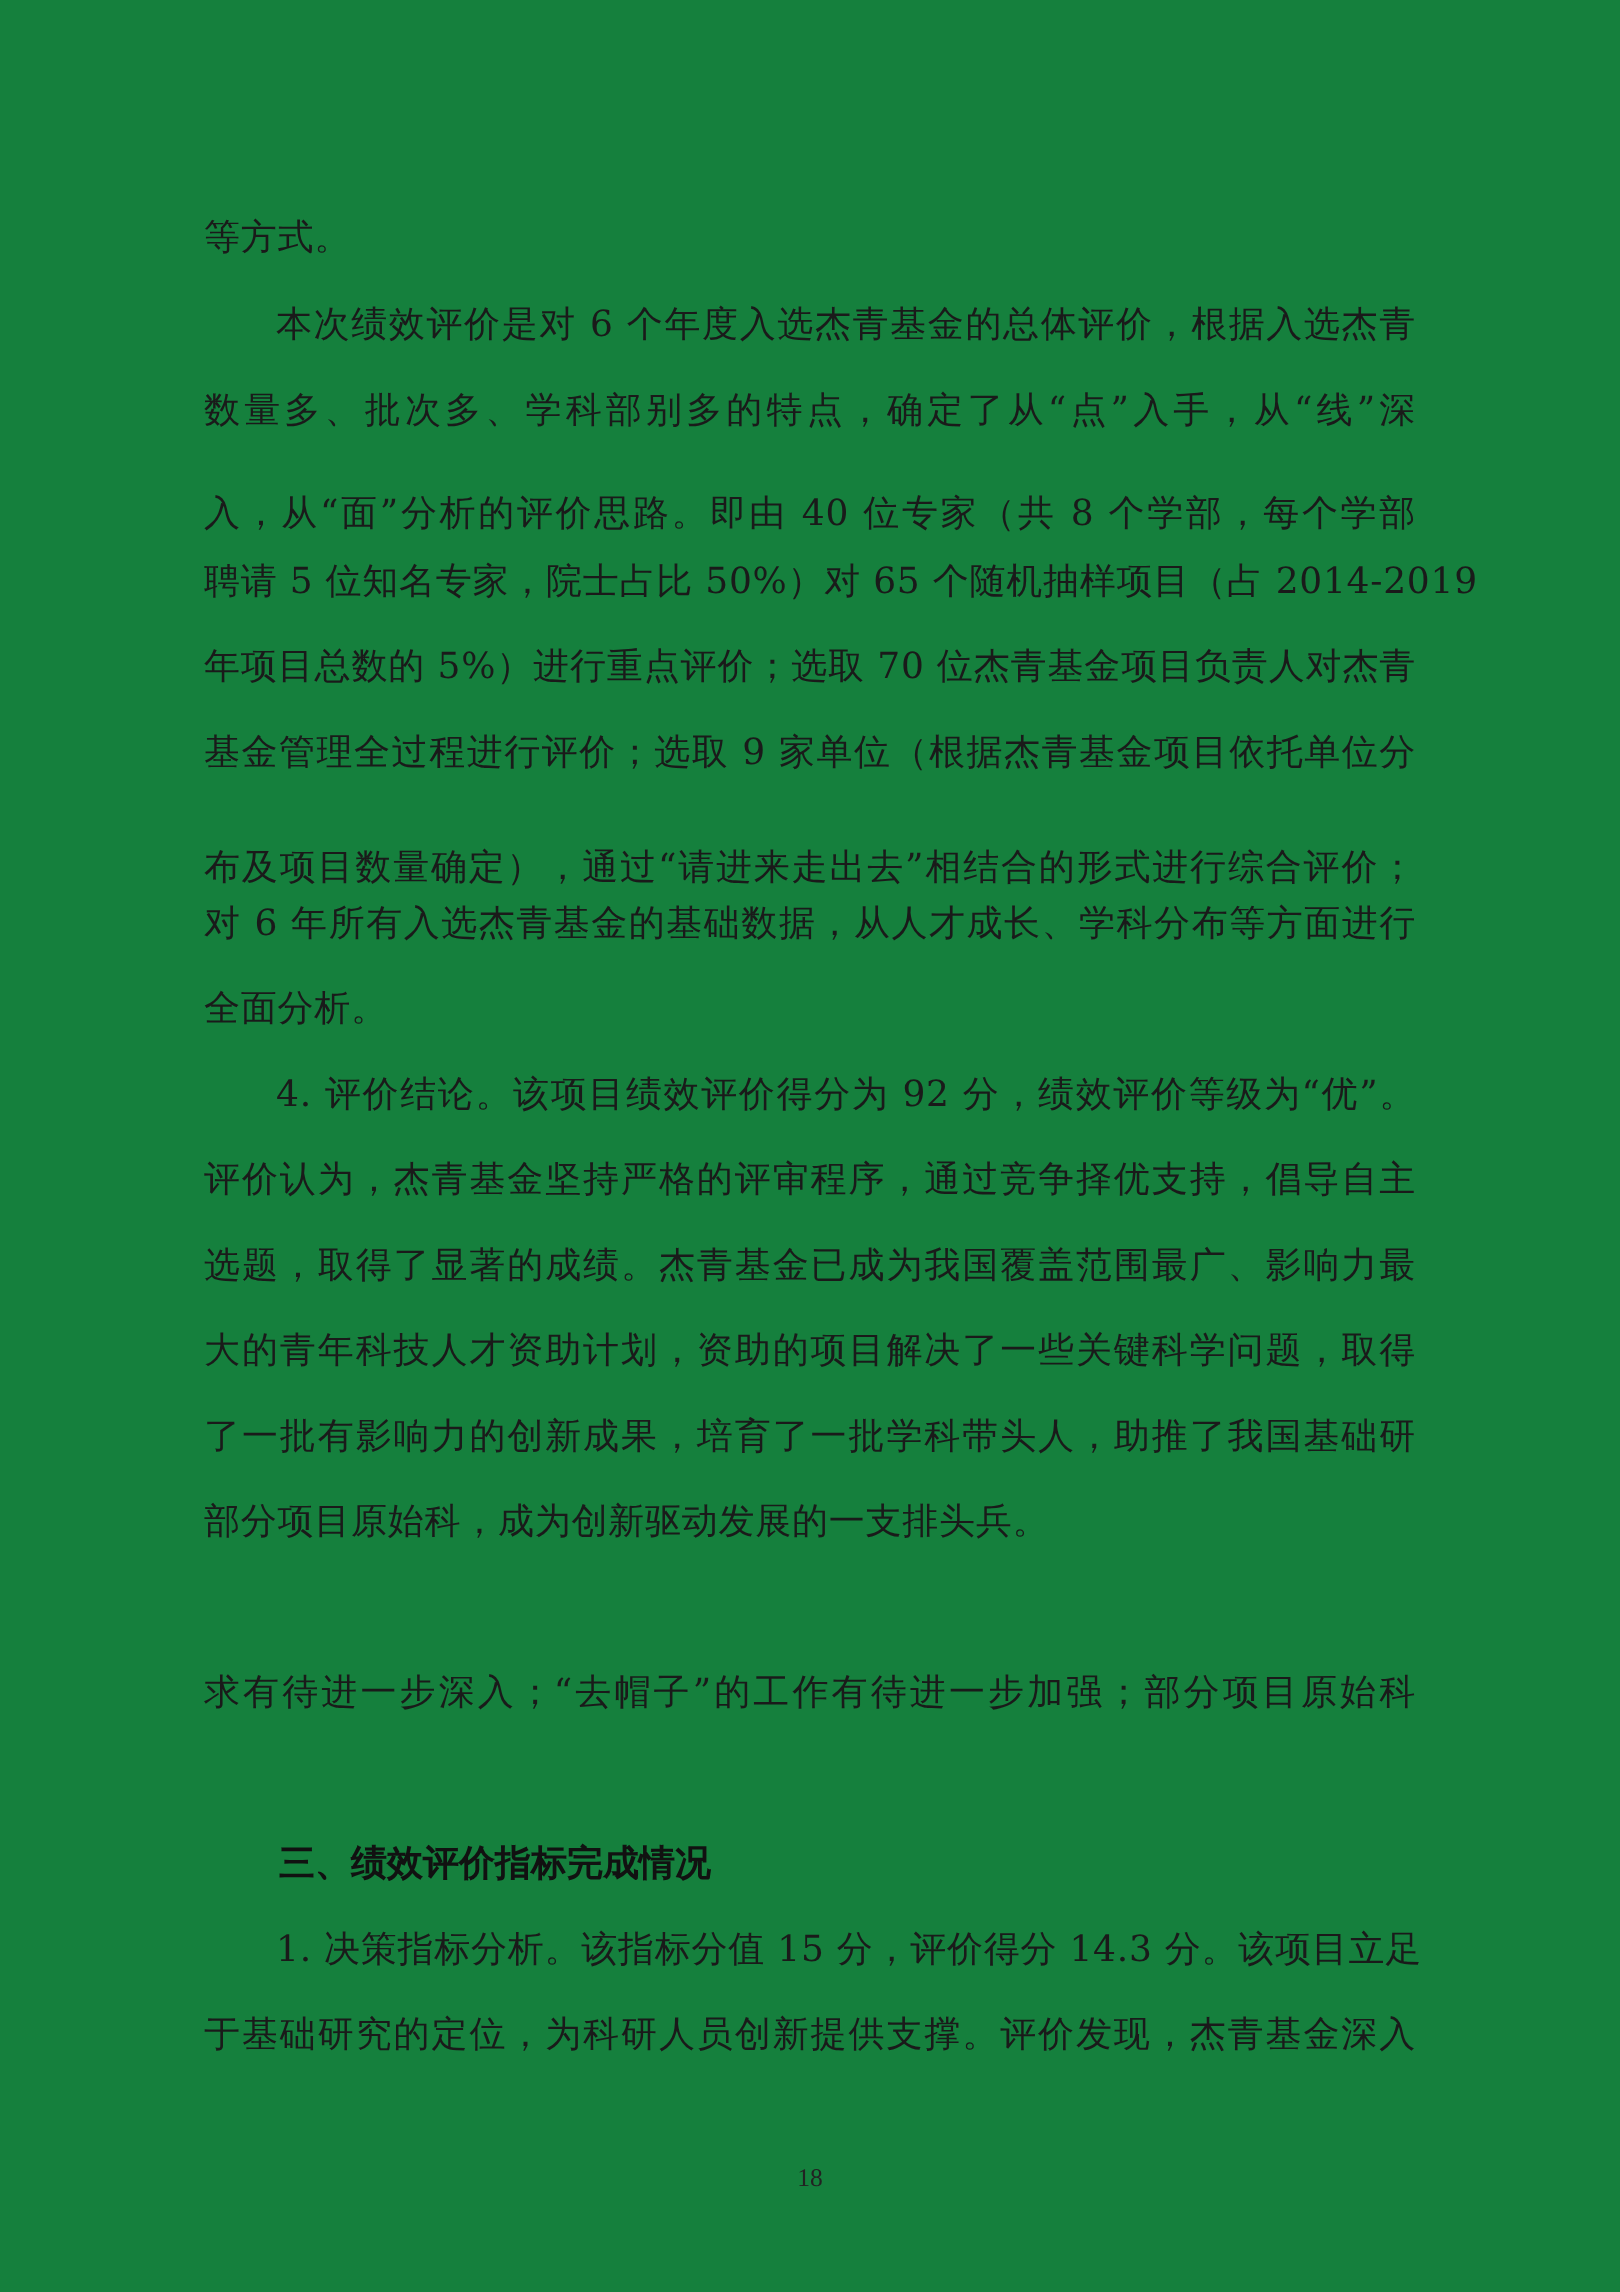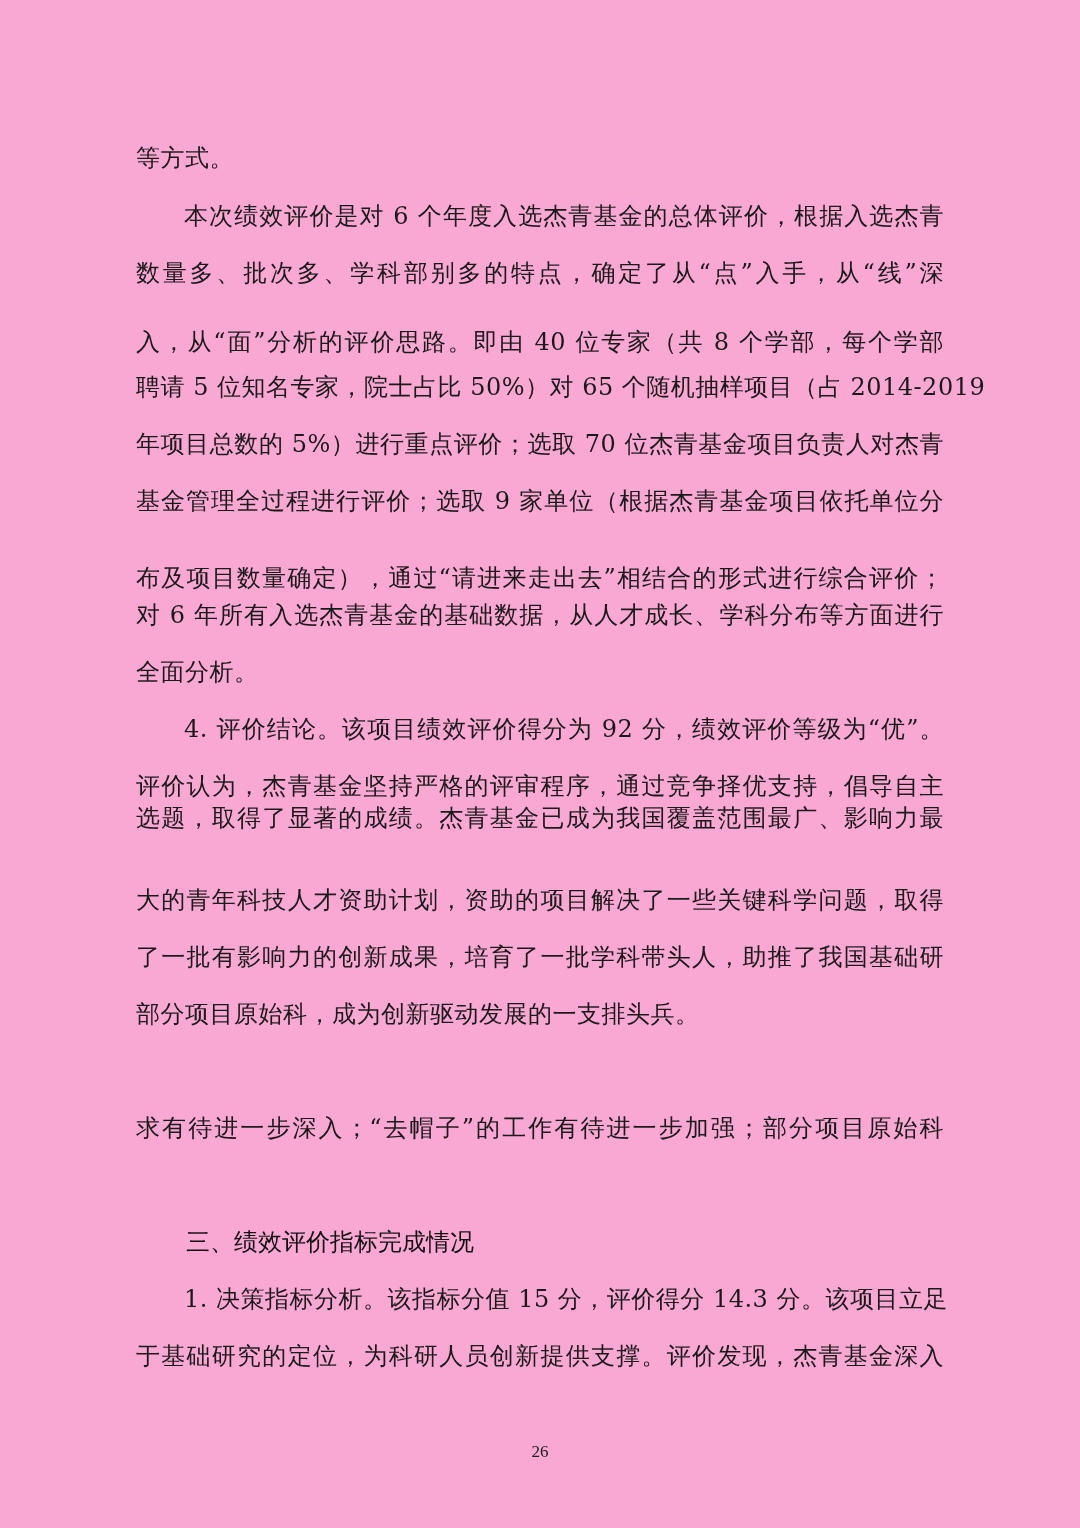--- a/index.html
+++ b/index.html
@@ -1,17 +1,17 @@
 <!DOCTYPE html>
 <html><head>
 <meta charset="utf-8">
 <style>
   html, body { margin: 0; padding: 0; background: #ffffff; }
   body { width: 1080px; height: 1528px; position: relative; overflow: hidden; }
-  .page { position: absolute; left: 0; top: 0; width: 1080px; height: 1528px; background: #f9a8d4; }
+  .page { position: absolute; left: 0; top: 0; width: 1080px; height: 1528px; background: #15803d; }
   .line {
     position: absolute;
     left: 136px;
     width: 808px;
     height: 40px;
     font-family: "DejaVu Serif", "Liberation Serif", serif;
     font-size: 24px;
     line-height: 40px;
     color: #1a1a1a;
     white-space: nowrap;
@@ -21,21 +21,21 @@
   }
   .line.last { text-align-last: left; }
   .line.indent { left: 184px; width: 760px; }
   .heading {
     position: absolute;
     left: 186px;
     font-family: "DejaVu Sans", "Liberation Sans", sans-serif;
     font-size: 24px;
     line-height: 40px;
     color: #111111;
-    font-weight: normal;
+    font-weight: bold;
     white-space: nowrap;
   }
   .page-number {
     position: absolute;
     left: 0; width: 1080px;
     top: 1442px;
     text-align: center;
     font-family: "Liberation Serif", "DejaVu Serif", serif;
     font-size: 17px;
     color: #222222;
@@ -53,27 +53,27 @@
   <div class="line" style="top:322px;">入，从“面”分析的评价思路。即由 40 位专家（共 8 个学部，每个学部</div>
   <div class="line" style="top:367px;">聘请 5 位知名专家，院士占比 50%）对 65 个随机抽样项目（占 2014-2019</div>
   <div class="line" style="top:424px;">年项目总数的 5%）进行重点评价；选取 70 位杰青基金项目负责人对杰青</div>
   <div class="line" style="top:481px;">基金管理全过程进行评价；选取 9 家单位（根据杰青基金项目依托单位分</div>
   <div class="line" style="top:538px;margin-top:20px;">布及项目数量确定），通过“请进来走出去”相结合的形式进行综合评价；</div>
   <div class="line" style="top:595px;">对 6 年所有入选杰青基金的基础数据，从人才成长、学科分布等方面进行</div>
   <div class="line last" style="top:652px;">全面分析。</div>
 
   <div class="line indent" style="top:709px;">4. 评价结论。该项目绩效评价得分为 92 分，绩效评价等级为“优”。</div>
   <div class="line" style="top:766px;">评价认为，杰青基金坚持严格的评审程序，通过竞争择优支持，倡导自主</div>
-  <div class="line" style="top:798px;">选题，取得了显著的成绩。杰青基金已成为我国覆盖范围最广、影响力最</div>
+  <div class="line" style="top:823px;">选题，取得了显著的成绩。杰青基金已成为我国覆盖范围最广、影响力最</div>
   <div class="line" style="top:880px;">大的青年科技人才资助计划，资助的项目解决了一些关键科学问题，取得</div>
   <div class="line" style="top:937px;">了一批有影响力的创新成果，培育了一批学科带头人，助推了我国基础研</div>
   <div class="line last" style="top:994px;">部分项目原始科，成为创新驱动发展的一支排头兵。</div>
 
   <div class="line" style="top:1108px;">求有待进一步深入；“去帽子”的工作有待进一步加强；部分项目原始科</div>
 
   <div class="heading" style="top:1222px;">三、绩效评价指标完成情况</div>
 
   <div class="line indent" style="top:1279px;">1. 决策指标分析。该指标分值 15 分，评价得分 14.3 分。该项目立足</div>
   <div class="line" style="top:1336px;">于基础研究的定位，为科研人员创新提供支撑。评价发现，杰青基金深入</div>
 
-  <div class="page-number">26</div>
+  <div class="page-number">18</div>
 
 </div>
 
 </body></html>

